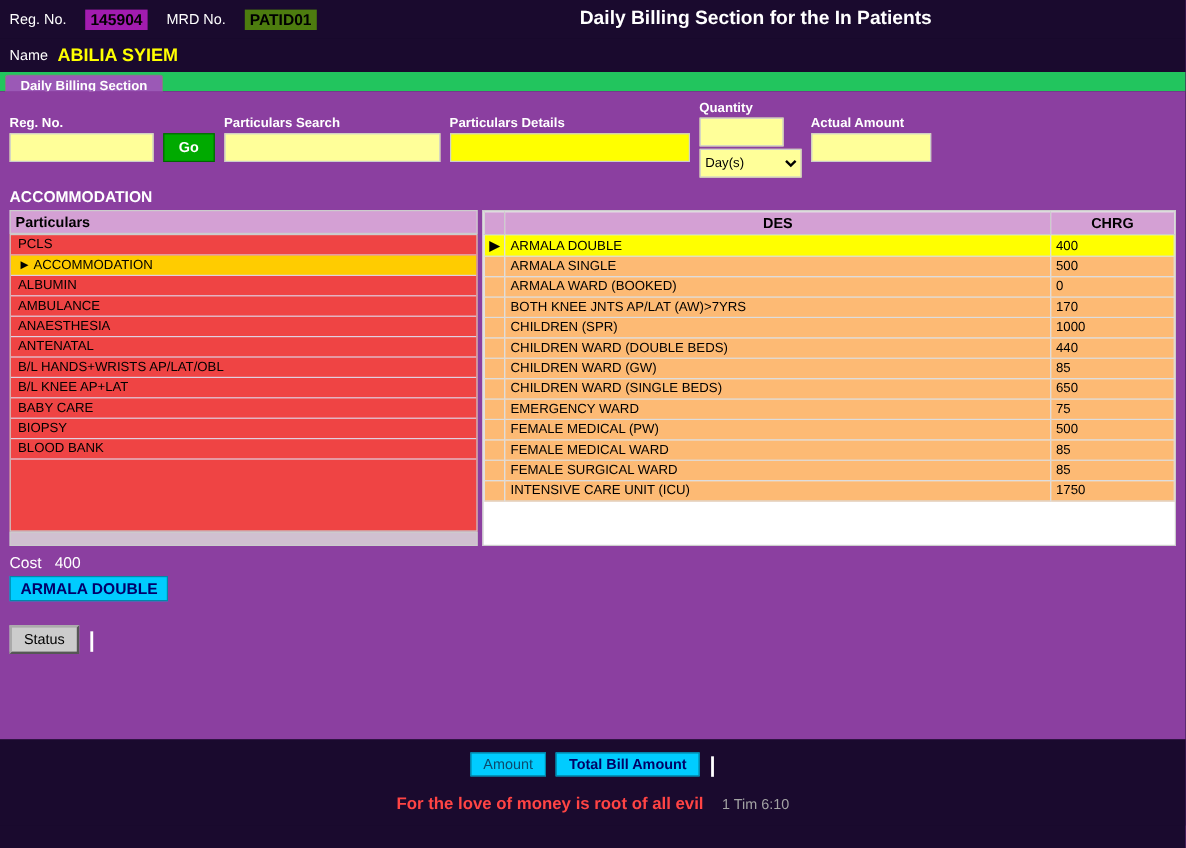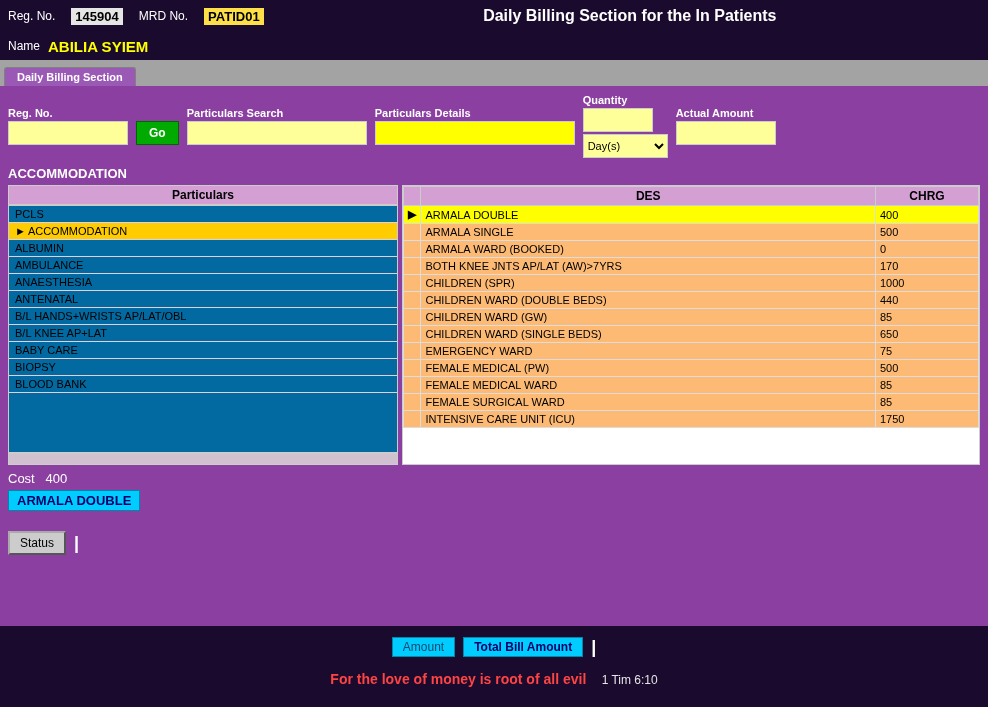--- a/index.html
+++ b/index.html
@@ -52,25 +52,25 @@
       font-size: 12px;
     }
     .name-value {
       color: #ffff00;
       font-weight: bold;
       font-size: 15px;
     }
 
     
     .tab-bar {
-      background: #a3a3a3;
+      background: #22c55e;
       padding: 2px 4px 0 4px;
-      height: 26px;
-      display: flex;
-      align-items: flex-end;
+      height: 16px;
+      display: flex;
+      align-items: flex-start;
     }
     .tab {
       background: #d4d0c8;
       border: 1px solid #808080;
       border-bottom: none;
       padding: 3px 12px;
       font-size: 11px;
       cursor: pointer;
       color: black;
       border-radius: 3px 3px 0 0;
@@ -172,28 +172,27 @@
       width: 390px;
       display: flex;
       flex-direction: column;
     }
     .list-header {
       background: #d4a0d4;
       border: 1px solid #ccc;
       padding: 2px 4px;
       font-size: 12px;
       font-weight: bold;
-      text-align: center;
       color: black;
     }
     .list-container {
       flex: 1;
       overflow-y: auto;
       border: 1px solid #ccc;
-      background: #0369a1;
+      background: #ef4444;
     }
     .list-item {
       padding: 2px 6px;
       font-size: 11px;
       color: black;
       cursor: pointer;
       white-space: nowrap;
       border-bottom: 1px solid #e0d0e0;
     }
     .list-item.active-row {
@@ -333,21 +332,21 @@
       font-size: 18px;
       font-weight: bold;
     }
     .footer-quote {
       color: #ff4444;
       font-size: 14px;
       font-weight: bold;
       text-align: center;
     }
     .footer-quote-ref {
-      color: #e5e5e5;
+      color: #a3a3a3;
       font-size: 12px;
       margin-left: 12px;
     }
 
     
     .list-container::-webkit-scrollbar,
     .right-table-container::-webkit-scrollbar {
       width: 14px;
     }
     .list-container::-webkit-scrollbar-track,
@@ -357,23 +356,23 @@
     .list-container::-webkit-scrollbar-thumb,
     .right-table-container::-webkit-scrollbar-thumb {
       background: #9060a0;
     }
   </style>
 </head>
 <body>
 
 <div class="top-header">
   <span class="header-label">Reg. No.</span>
-  <span class="header-value-yellow" style="background:#e5e5e5; color:#000; padding:1px 4px;">145904</span>
+  <span class="header-value-yellow" style="background:#a21caf; color:#000; padding:1px 4px;">145904</span>
   <span class="header-label">MRD No.</span>
-  <span class="header-value-yellow" style="background:#fde047; color:#000; padding:1px 4px;">PATID01</span>
+  <span class="header-value-yellow" style="background:#4d7c0f; color:#000; padding:1px 4px;">PATID01</span>
   <span class="header-title">Daily Billing Section for the In Patients</span>
 </div>
 
 <div class="name-row">
   <span class="name-label">Name</span>
   <span class="name-value">ABILIA SYIEM</span>
 </div>
 
 <div class="tab-bar">
   <div class="tab active">Daily Billing Section</div>

